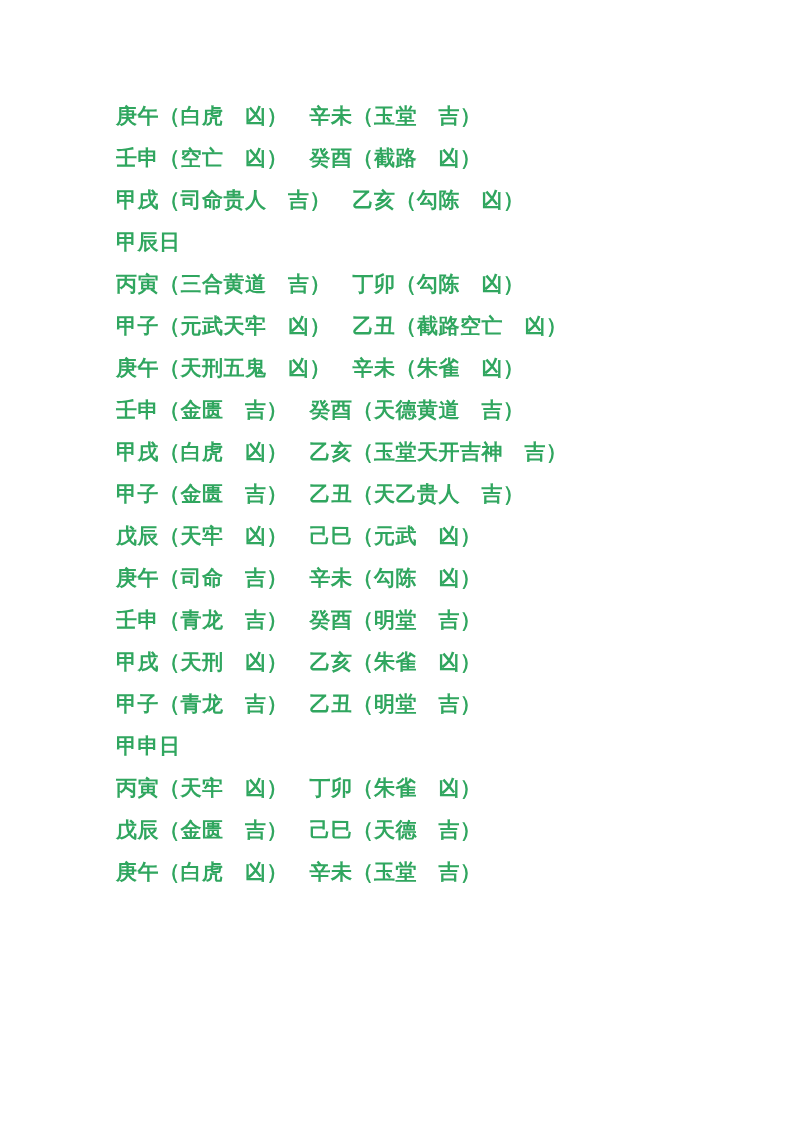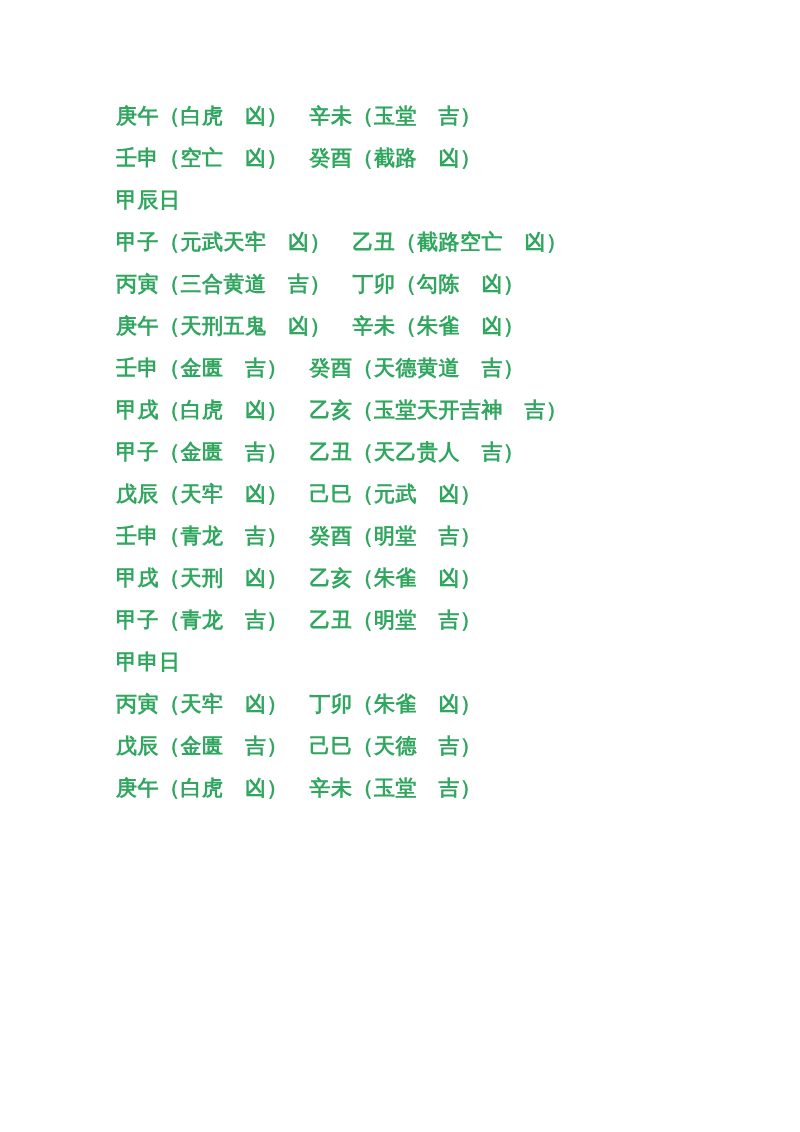--- a/index.html
+++ b/index.html
@@ -33,28 +33,30 @@
     white-space: pre;
   }
 </style>
 </head>
 <body>
 
 <div class="page">
   <div class="content" id="content" style="color: rgb(48, 166, 95);">
       <div class="line">庚午（白虎　凶）　辛未（玉堂　吉）</div>
       <div class="line">壬申（空亡　凶）　癸酉（截路　凶）</div>
+      <div class="line">甲戌（司命贵人　吉）　乙亥（勾陈　凶）</div>
       <div class="line day">甲辰日</div>
+      <div class="line">丙寅（三合黄道　吉）　丁卯（勾陈　凶）</div>
       <div class="line">甲子（元武天牢　凶）　乙丑（截路空亡　凶）</div>
-      <div class="line">丙寅（三合黄道　吉）　丁卯（勾陈　凶）</div>
       <div class="line">庚午（天刑五鬼　凶）　辛未（朱雀　凶）</div>
       <div class="line">壬申（金匮　吉）　癸酉（天德黄道　吉）</div>
       <div class="line">甲戌（白虎　凶）　乙亥（玉堂天开吉神　吉）</div>
       <div class="line">甲子（金匮　吉）　乙丑（天乙贵人　吉）</div>
       <div class="line">戊辰（天牢　凶）　己巳（元武　凶）</div>
+      <div class="line">庚午（司命　吉）　辛未（勾陈　凶）</div>
       <div class="line">壬申（青龙　吉）　癸酉（明堂　吉）</div>
       <div class="line">甲戌（天刑　凶）　乙亥（朱雀　凶）</div>
       <div class="line">甲子（青龙　吉）　乙丑（明堂　吉）</div>
       <div class="line day">甲申日</div>
       <div class="line">丙寅（天牢　凶）　丁卯（朱雀　凶）</div>
       <div class="line">戊辰（金匮　吉）　己巳（天德　吉）</div>
       <div class="line">庚午（白虎　凶）　辛未（玉堂　吉）</div>
     </div>
 </div>
 

